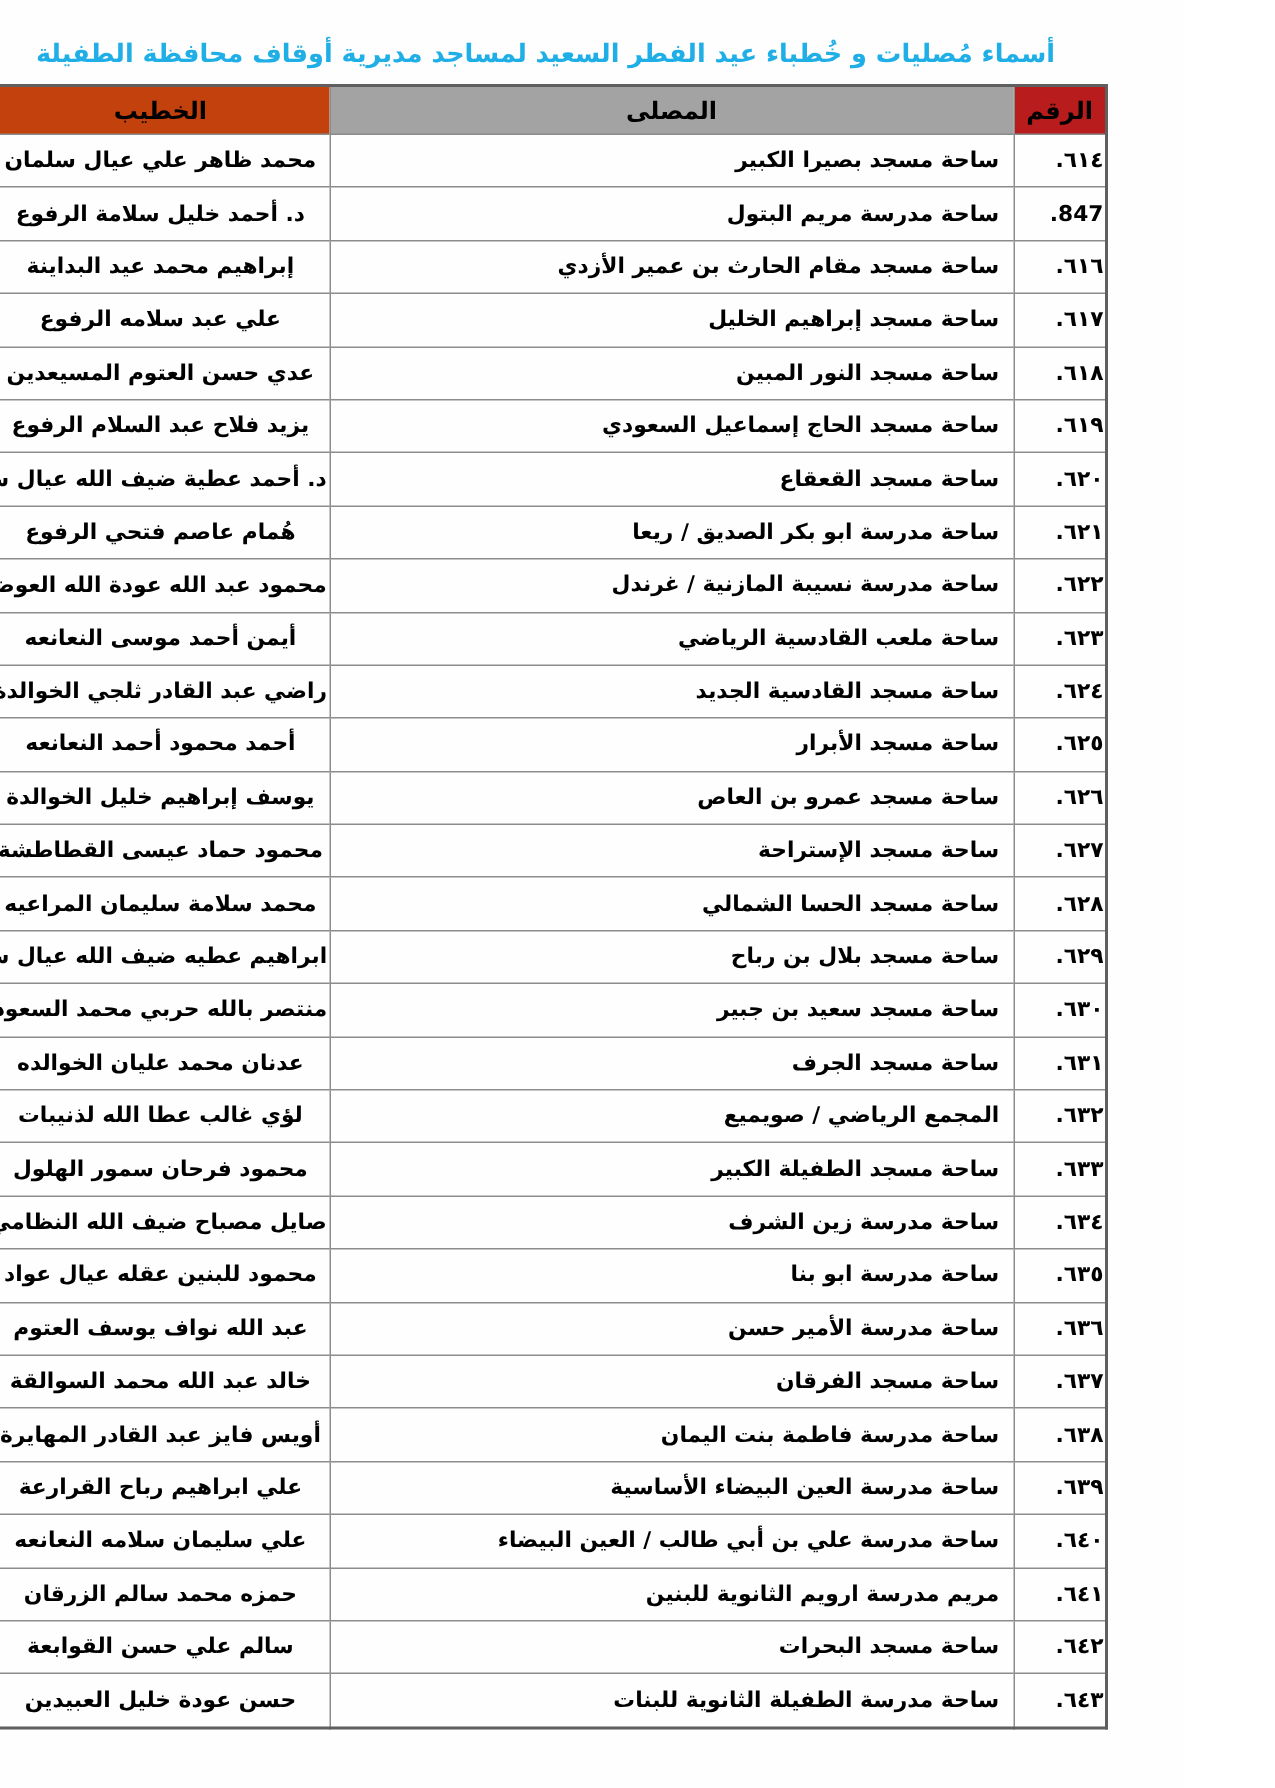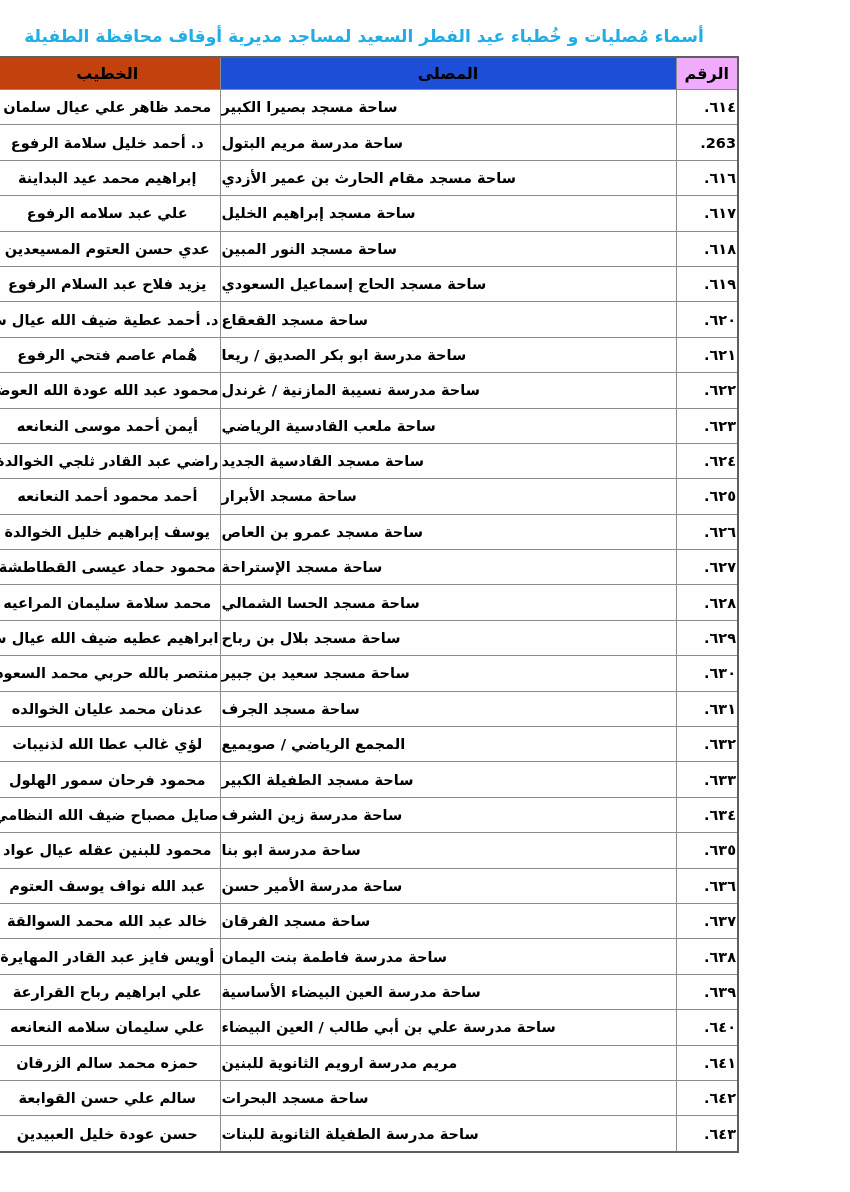--- a/index.html
+++ b/index.html
@@ -57,21 +57,21 @@
     vertical-align: middle;
     background: #fefefe;
   }
   col.c-num     { width: 62px; }
   col.c-mosque  { width: 456px; }
   col.c-preach  { width: 226px; }
   td.num {
     font-size: 15px;
   }
   td.mosque {
-    text-align: left;
+    text-align: right;
     padding-right: 9px;
   }
   td.preacher {
     text-align: center;
   }
 </style>
 </head>
 <body>
 
 <div class="page">
@@ -79,34 +79,34 @@
   <div class="doc-title" style="color: rgb(31, 174, 230);">أسماء مُصليات و خُطباء عيد الفطر السعيد لمساجد مديرية أوقاف محافظة الطفيلة</div>
 
   <table class="listing">
     <colgroup>
       <col class="c-num">
       <col class="c-mosque">
       <col class="c-preach">
     </colgroup>
     <thead>
       <tr>
-        <th style="background: #f0abfc;">الرقم</th>
-        <th style="background: #1d4ed8;">المصلى</th>
+        <th style="background: #b91c1c;">الرقم</th>
+        <th style="background: #a3a3a3;">المصلى</th>
         <th style="background: #c2410c;">الخطيب</th>
       </tr>
     </thead>
     <tbody>
     <tr>
       <td class="num">٦١٤.</td>
       <td class="mosque">ساحة مسجد بصيرا الكبير</td>
       <td class="preacher">محمد ظاهر علي عيال سلمان</td>
     </tr>
 
     <tr>
-      <td class="num">263.</td>
+      <td class="num">847.</td>
       <td class="mosque">ساحة مدرسة مريم البتول</td>
       <td class="preacher">د. أحمد خليل سلامة الرفوع</td>
     </tr>
 
     <tr>
       <td class="num">٦١٦.</td>
       <td class="mosque">ساحة مسجد مقام الحارث بن عمير الأزدي</td>
       <td class="preacher">إبراهيم محمد عيد البداينة</td>
     </tr>
 

